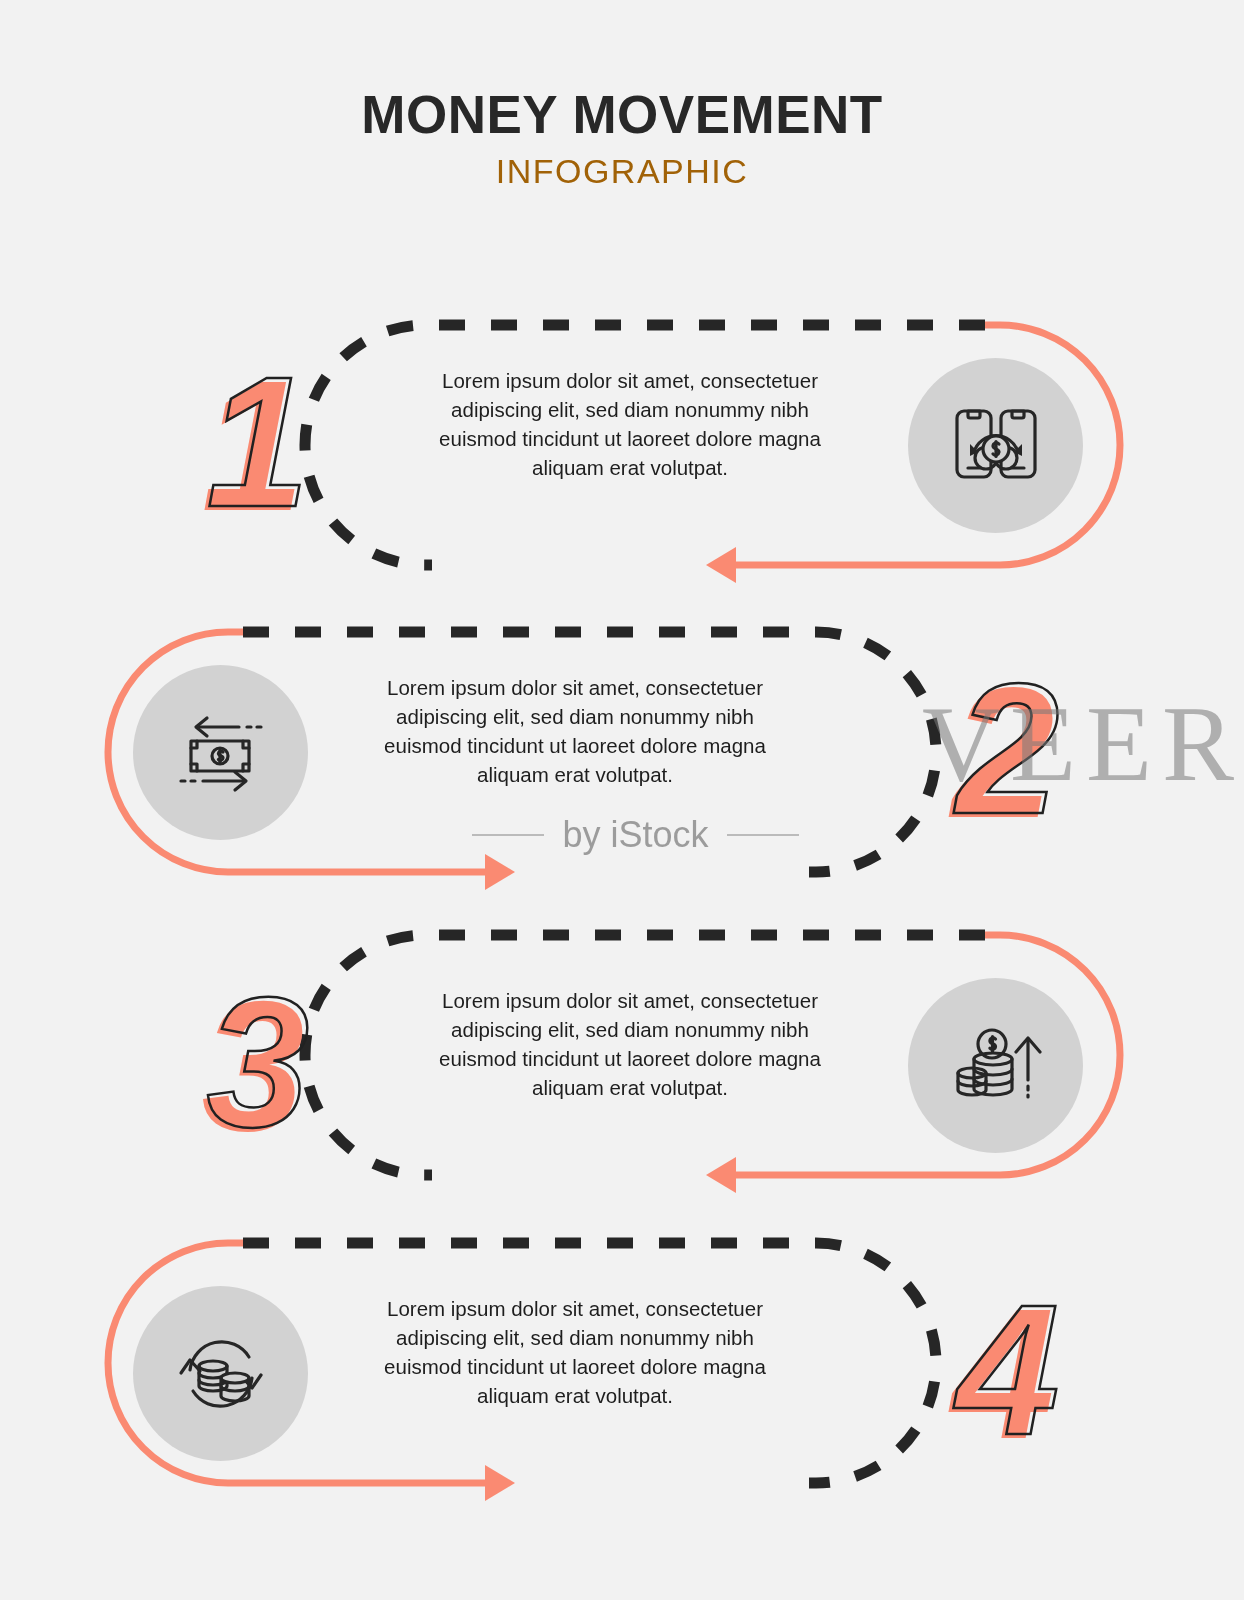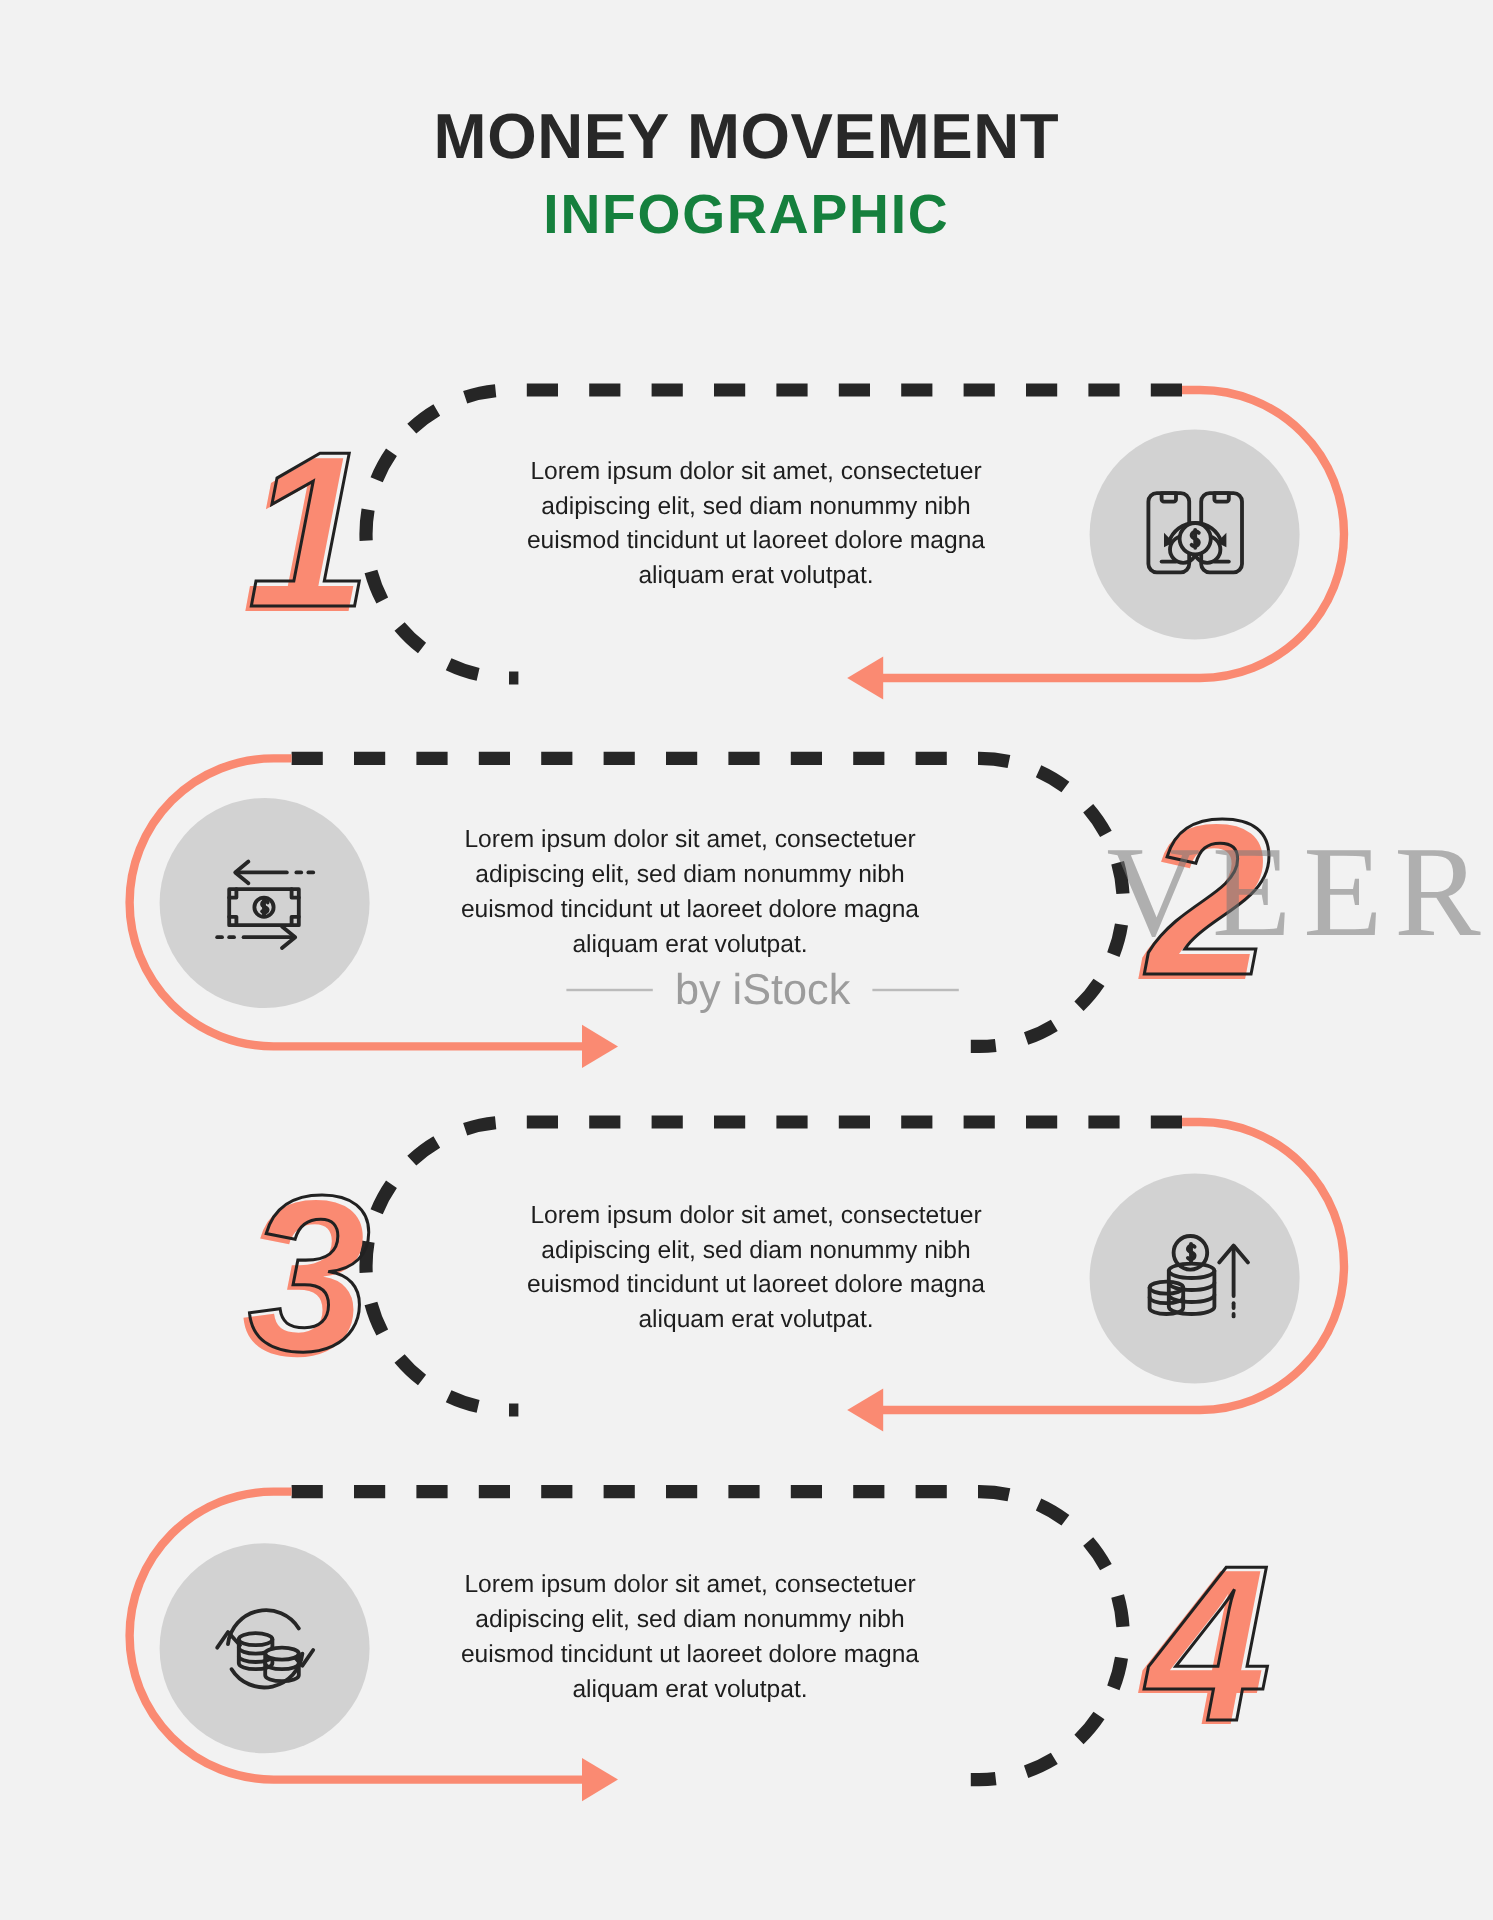--- a/index.html
+++ b/index.html
@@ -31,24 +31,24 @@
   .title-main {
     font-family: "Liberation Sans", sans-serif;
     font-size: 53px;
     font-weight: bold;
     letter-spacing: 0.5px;
     color: #282828;
     line-height: 1.1;
   }
   .title-sub {
     font-family: "Liberation Sans", sans-serif;
-    font-size: 46px;
-    font-weight: bold;
+    font-size: 34px;
+    font-weight: normal;
     letter-spacing: 1.5px;
-    color: #15803d;
+    color: #a16207;
     line-height: 1.25;
     margin-top: 6px;
   }
 
   
   .row {
     position: absolute;
     left: 0;
     width: 1244px;
     height: 300px;
@@ -109,21 +109,21 @@
     align-items: center;
     justify-content: center;
   }
   .icon-right { left: 908px; }
   .icon-left  { left: 133px; }
   .icon-circle svg { display: block; }
 
   
   .body-text {
     position: absolute;
-    top: 78px;
+    top: 66px;
     width: 430px;
     font-family: "Liberation Sans", sans-serif;
     font-size: 20.5px;
     line-height: 29px;
     color: #1e1e1e;
     text-align: center;
   }
   .text-a { left: 415px; }
   .text-b { left: 360px; }
 
@@ -142,21 +142,21 @@
     font-size: 108px;
     letter-spacing: 10px;
     color: rgba(120,120,120,0.55);
     line-height: 1;
   }
   .wm-row {
     display: flex;
     align-items: center;
     justify-content: center;
     gap: 18px;
-    margin-top: 6px;
+    margin-top: 16px;
     padding-left: 27px;
   }
   .wm-line {
     width: 72px;
     height: 2px;
     background: rgba(120,120,120,0.45);
   }
   .wm-istock {
     font-family: "Liberation Sans", sans-serif;
     font-size: 36px;

